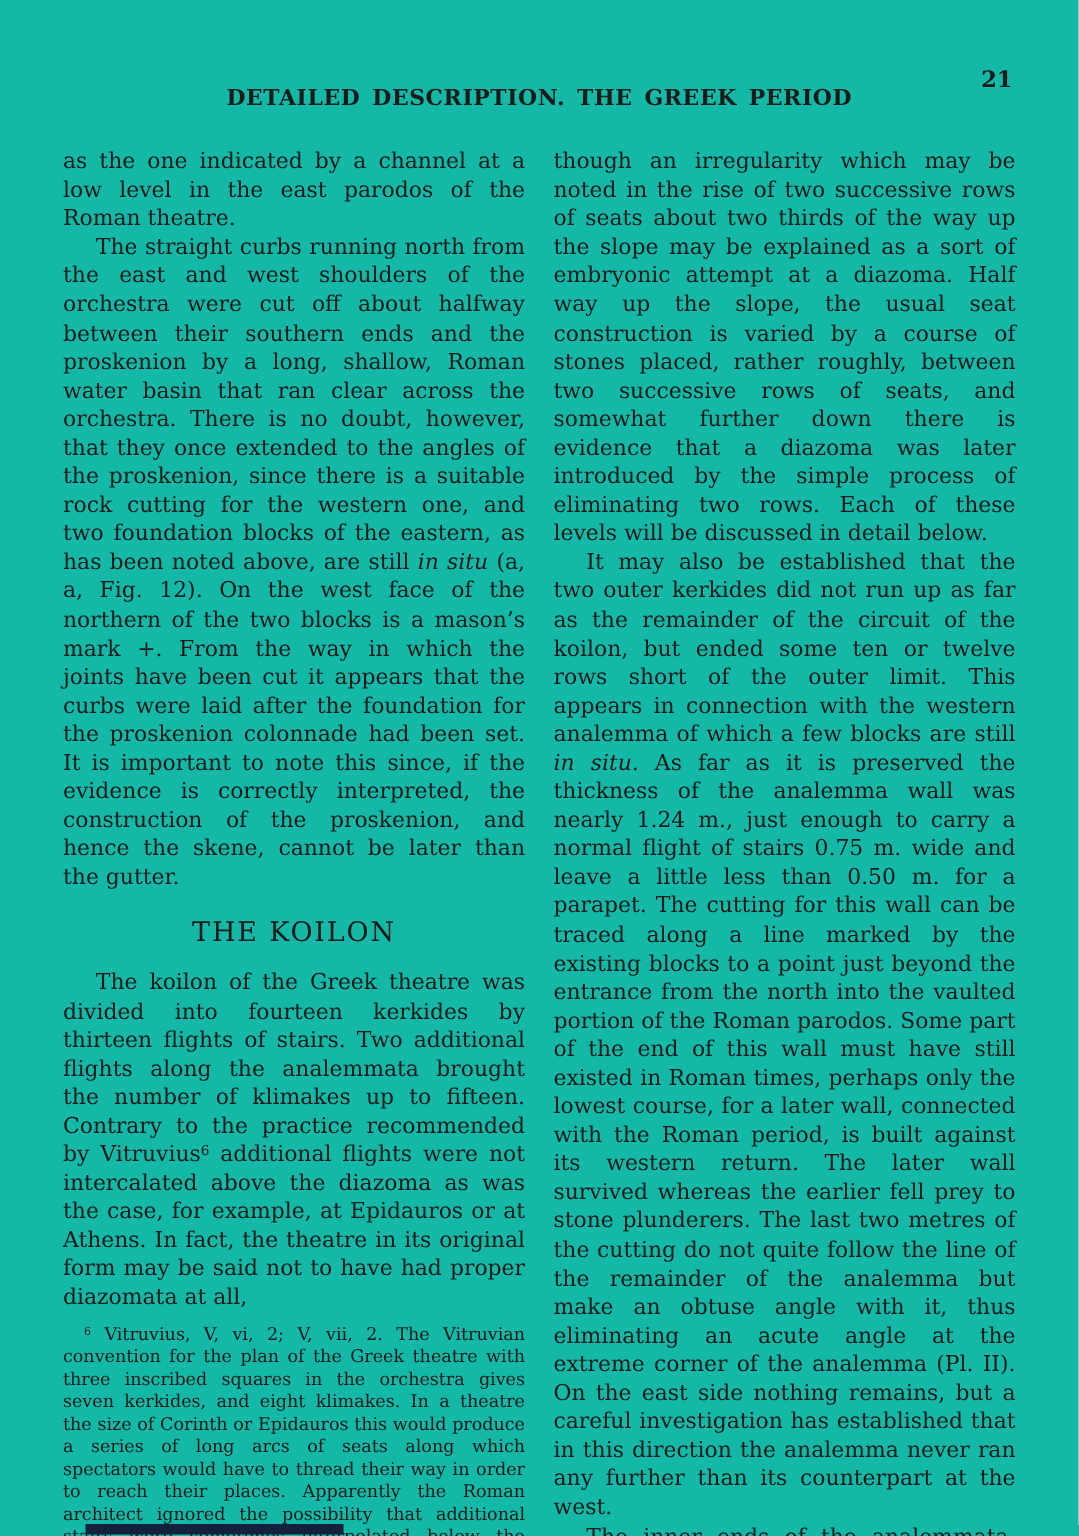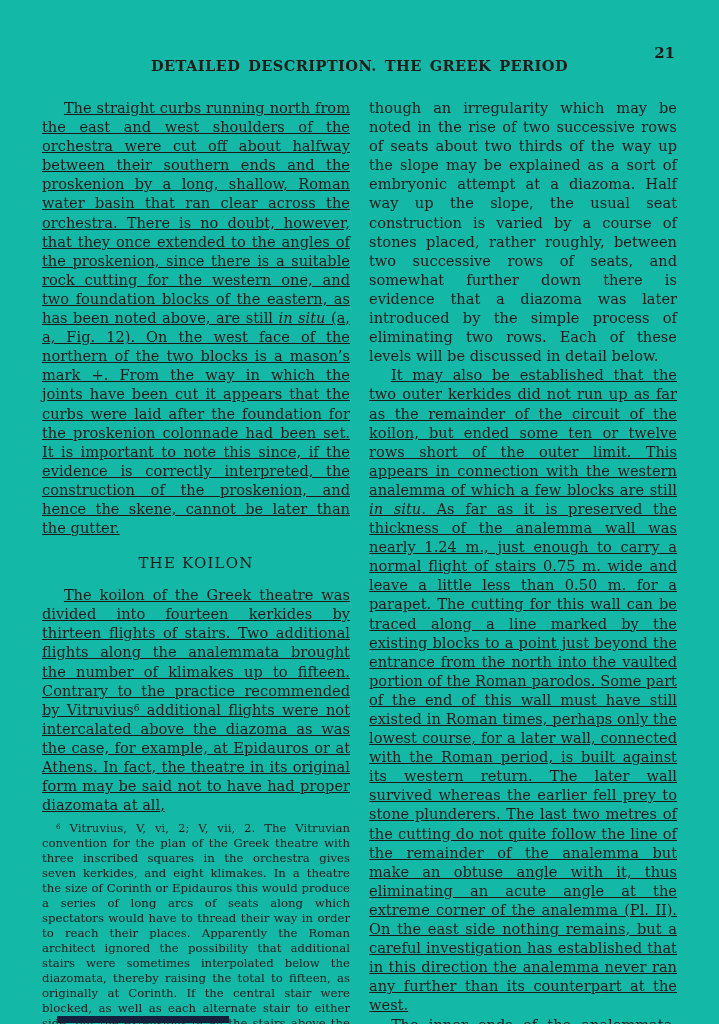--- a/index.html
+++ b/index.html
@@ -48,25 +48,24 @@
     min-width: 0;
   }
   .body-para {
     margin: 0;
     font-size: 14.6px;
     line-height: 19.1px;
     text-align: justify;
   }
   .body-para.indent {
     text-indent: 1.5em;
-    text-decoration: underline;
   }
   .section-heading {
     margin: 17px 0 13px 0;
-    font-size: 15px;
+    font-size: 18px;
     font-weight: normal;
     letter-spacing: 1.2px;
     text-align: center;
   }
   .footnote {
     margin: 7px 0 0 0;
     font-size: 11.7px;
     line-height: 15px;
     text-align: justify;
     text-indent: 1.2em;
@@ -88,20 +87,21 @@
 <body>
 
 <div class="page">
   <div class="running-head">
     <span class="running-title">DETAILED DESCRIPTION. THE GREEK PERIOD</span>
     <span class="page-number">21</span>
   </div>
 
   <div class="columns">
     <div class="col">
+        <p class="body-para"><span>as the one indicated by a channel at a low level in the east parodos of the Roman theatre.</span></p>
         <p class="body-para indent"><span>The straight curbs running north from the east and west shoulders of the orchestra were cut off about halfway between their southern ends and the proskenion by a long, shallow, Roman water basin that ran clear across the orchestra. There is no doubt, however, that they once extended to the angles of the proskenion, since there is a suitable rock cutting for the western one, and two foundation blocks of the eastern, as has been noted above, are still </span><i>in situ</i><span> (a, a, Fig. 12). On the west face of the northern of the two blocks is a mason’s mark +. From the way in which the joints have been cut it appears that the curbs were laid after the foundation for the proskenion colonnade had been set. It is important to note this since, if the evidence is correctly interpreted, the construction of the proskenion, and hence the skene, cannot be later than the gutter.</span></p>
         <h2 class="section-heading">THE KOILON</h2>
         <p class="body-para indent"><span>The koilon of the Greek theatre was divided into fourteen kerkides by thirteen flights of stairs. Two additional flights along the analemmata brought the number of klimakes up to fifteen. Contrary to the practice recommended by Vitruvius</span><sup>6</sup><span> additional flights were not intercalated above the diazoma as was the case, for example, at Epidauros or at Athens. In fact, the theatre in its original form may be said not to have had proper diazomata at all,</span></p>
         <p class="footnote"><sup>6</sup><span> Vitruvius, V, vi, 2; V, vii, 2. The Vitruvian convention for the plan of the Greek theatre with three inscribed squares in the orchestra gives seven kerkides, and eight klimakes. In a theatre the size of Corinth or Epidauros this would produce a series of long arcs of seats along which spectators would have to thread their way in order to reach their places. Apparently the Roman architect ignored the possibility that additional stairs were sometimes interpolated below the diazomata, thereby raising the total to fifteen, as originally at Corinth. If the central stair were blocked, as well as each alternate stair to either side, but the extensions of all the stairs above the upper diazoma left open, his ideal arrangement would correspond exactly with the Corinth theatre as modified late in the Hellenistic period. It is also possible that the modification might have been made in the very early Roman period, before the Augustan reconstruction of the cavea was undertaken.</span></p>
       </div>
     <div class="col">
         <p class="body-para"><span>though an irregularity which may be noted in the rise of two successive rows of seats about two thirds of the way up the slope may be explained as a sort of embryonic attempt at a diazoma. Half way up the slope, the usual seat construction is varied by a course of stones placed, rather roughly, between two successive rows of seats, and somewhat further down there is evidence that a diazoma was later introduced by the simple process of eliminating two rows. Each of these levels will be discussed in detail below.</span></p>
         <p class="body-para indent"><span>It may also be established that the two outer kerkides did not run up as far as the remainder of the circuit of the koilon, but ended some ten or twelve rows short of the outer limit. This appears in connection with the western analemma of which a few blocks are still </span><i>in situ</i><span>. As far as it is preserved the thickness of the analemma wall was nearly 1.24 m., just enough to carry a normal flight of stairs 0.75 m. wide and leave a little less than 0.50 m. for a parapet. The cutting for this wall can be traced along a line marked by the existing blocks to a point just beyond the entrance from the north into the vaulted portion of the Roman parodos. Some part of the end of this wall must have still existed in Roman times, perhaps only the lowest course, for a later wall, connected with the Roman period, is built against its western return. The later wall survived whereas the earlier fell prey to stone plunderers. The last two metres of the cutting do not quite follow the line of the remainder of the analemma but make an obtuse angle with it, thus eliminating an acute angle at the extreme corner of the analemma (Pl. II). On the east side nothing remains, but a careful investigation has established that in this direction the analemma never ran any further than its counterpart at the west.</span></p>
         <p class="body-para indent"><span>The inner ends of the analemmata, toward the orchestra, are not recoverable, but may reasonably be located with reference to the curve of the lowest seats of the koilon.</span></p>
       </div>

